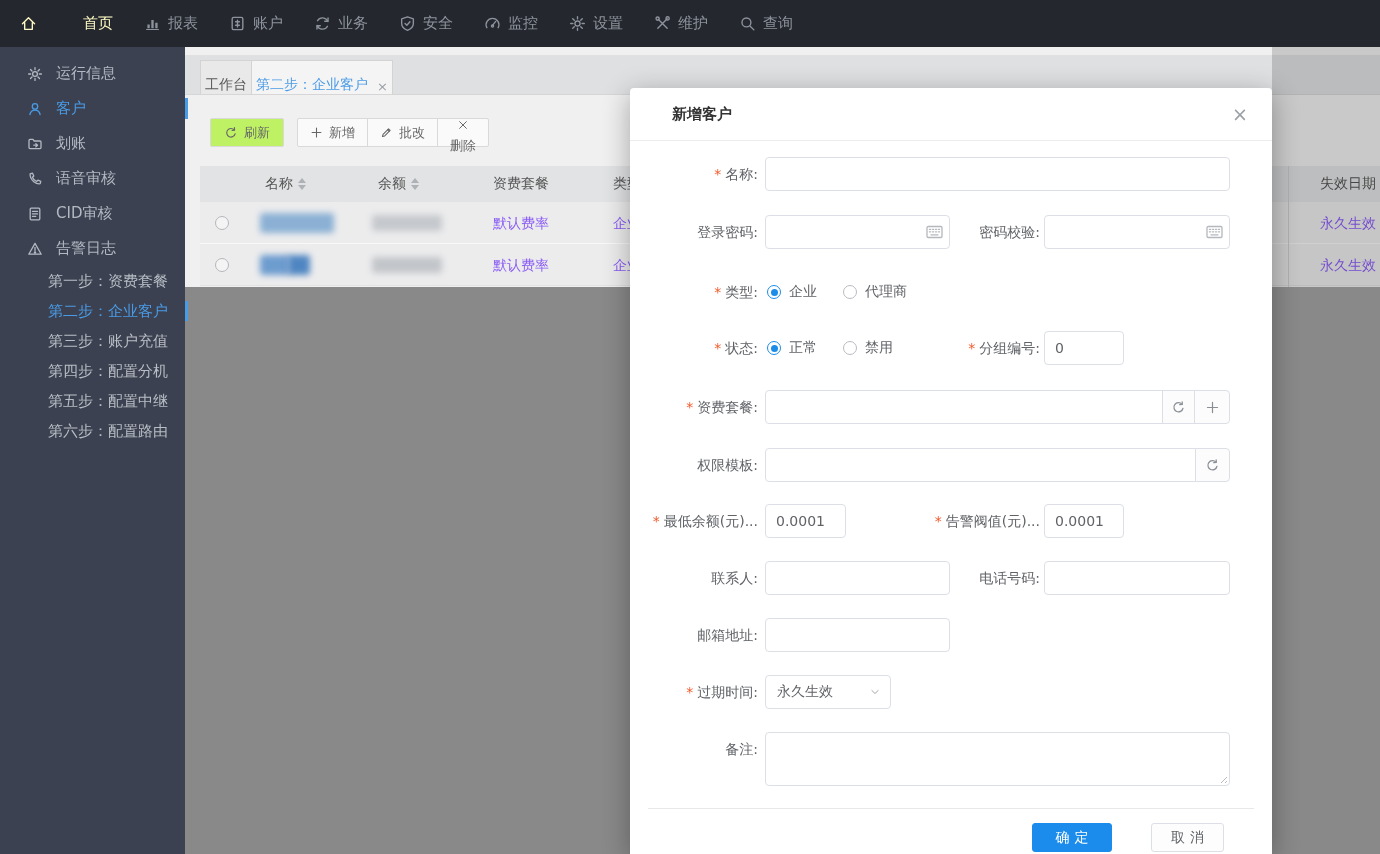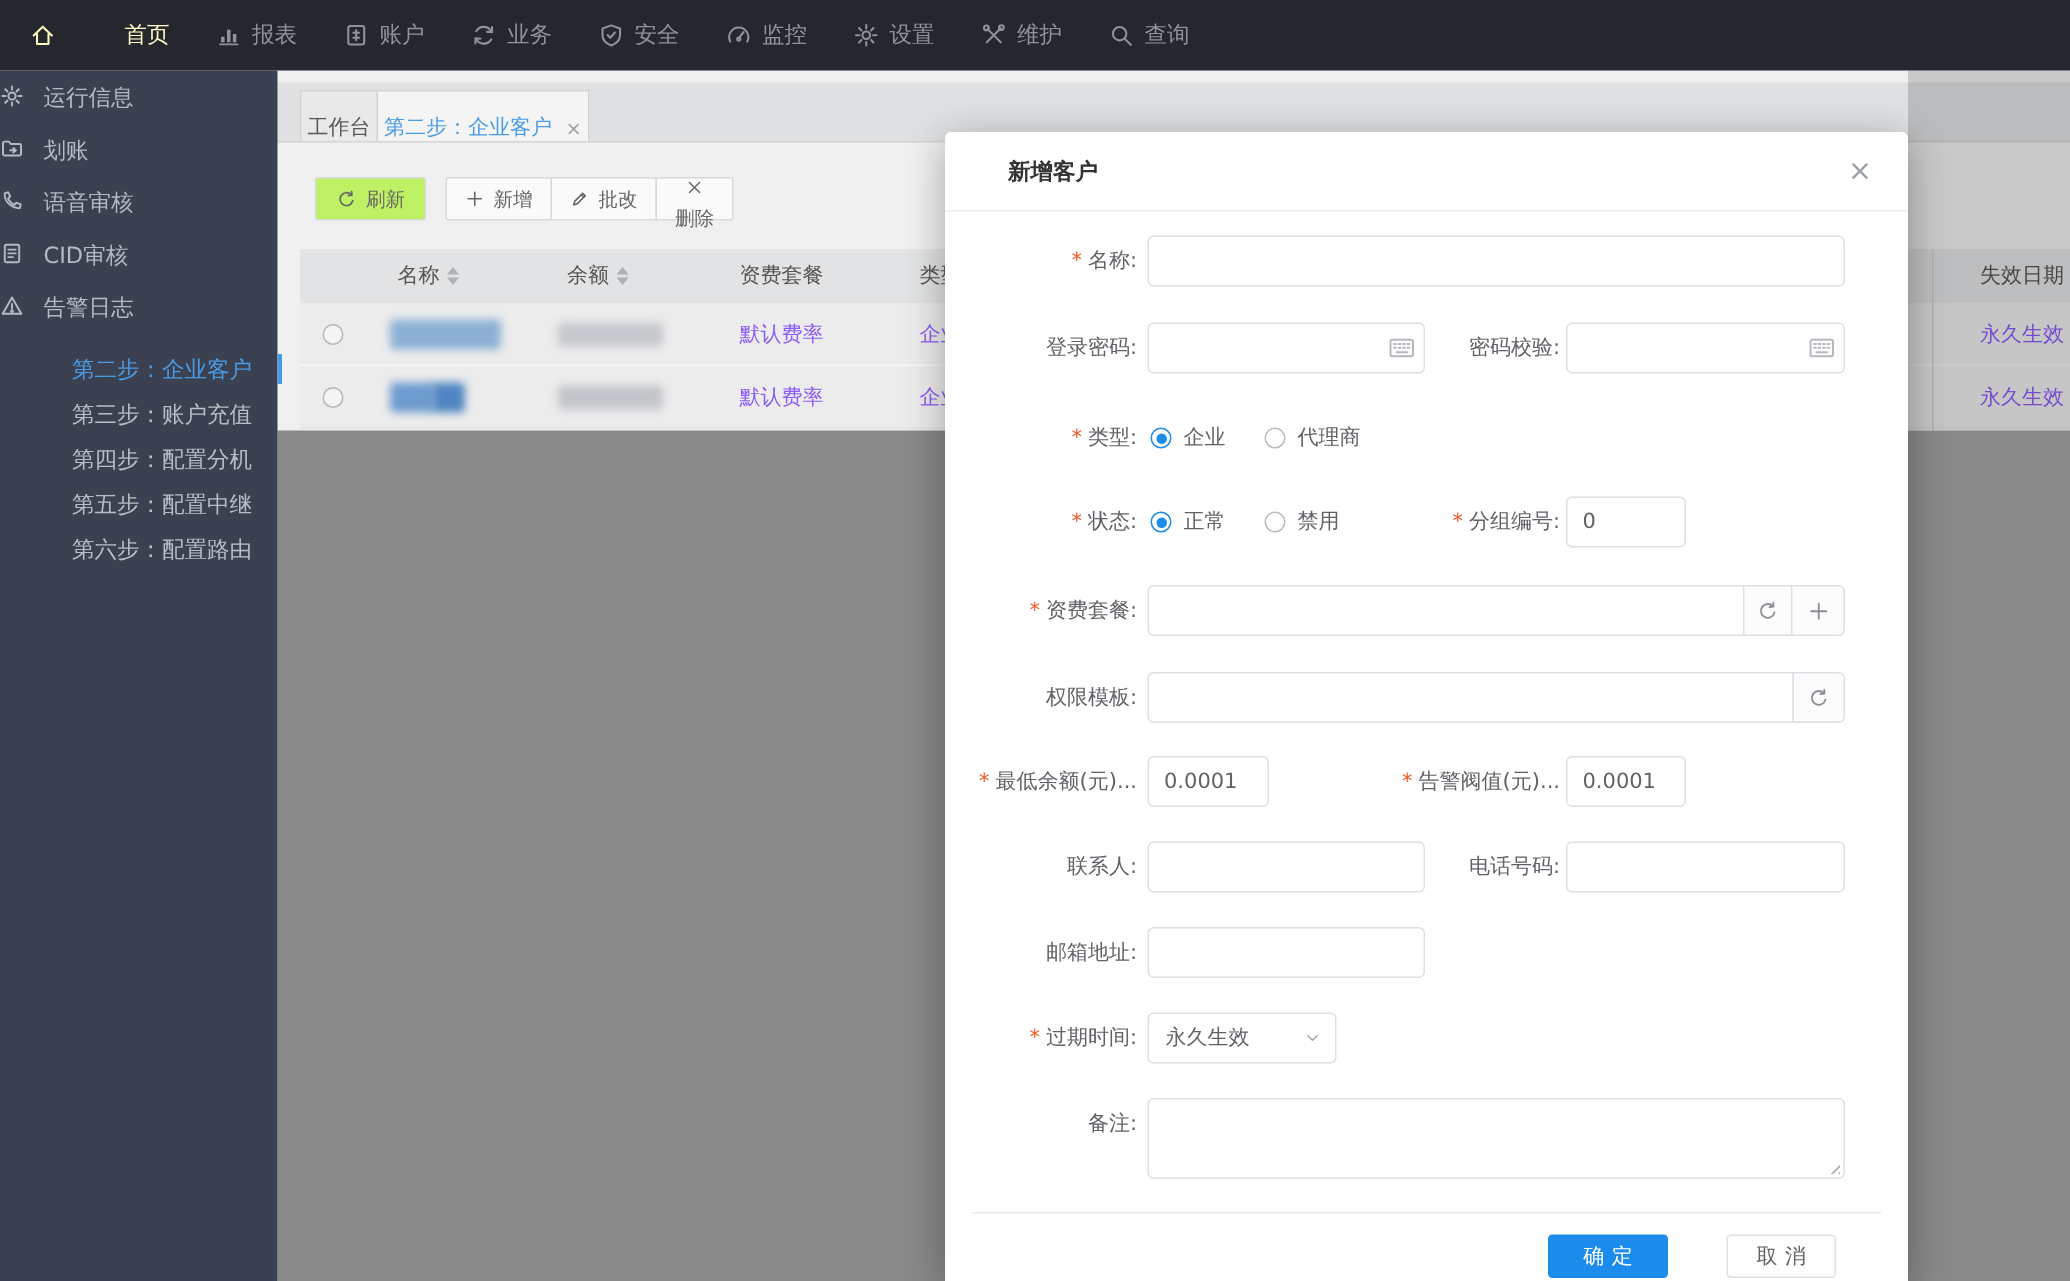--- a/index.html
+++ b/index.html
@@ -14,21 +14,21 @@
   .ic { stroke: currentColor; fill: none; stroke-width: 1.3; stroke-linecap: round; stroke-linejoin: round; }
   .icf { fill: currentColor; stroke: none; }
 
   
   .topnav { position:absolute; left:0; top:0; right:0; height:47px; background:#24272e; display:flex; align-items:center; padding-left:20px; gap:31px; z-index:8; }
   .nav-item { display:flex; align-items:center; gap:7px; color:#8d939c; font-size:15px; cursor:pointer; white-space:nowrap; }
   .nav-item.active { color:#fef9c3;gap:46px; }
 
   
   .sidebar { position:absolute; left:0; top:47px; width:185px; bottom:0; background:#3b4150; padding-top:9px; z-index:7; }
-  .side-item { position:relative; height:35px; display:flex; align-items:flex-start; gap:13px; color:#b3bac3; font-size:15px; cursor:pointer; }
+  .side-item { position:relative; height:35px; display:flex; align-items:center; gap:13px; padding-left:27px; color:#b3bac3; font-size:15px; cursor:pointer; }
   .side-item.active { color:#4a9be6; }
   .side-item.active::after { content:""; position:absolute; right:-3px; top:7px; bottom:7px; width:3px; background:#4a9be6; }
   .side-section { height:40px; display:flex; align-items:center; justify-content:space-between; padding:0 16px 0 27px; color:#939aa5; font-size:14px; cursor:pointer; }
   .side-step { position:relative; height:30px; display:flex; align-items:center; padding-left:48px; color:#b9bec6; font-size:15px; cursor:pointer; }
   .side-step.active { color:#4a9be6; }
   .side-step.active::after { content:""; position:absolute; right:-3px; top:5px; bottom:5px; width:3px; background:#4a9be6; }
 
   
   .content { position:absolute; left:185px; top:47px; right:0; bottom:0; background:#f0f0f0; z-index:1; }
   .tabbar { position:absolute; left:0; top:8px; right:0; height:40px; background:#dfe0e2; border-bottom:1px solid #d6d6d6; display:flex; align-items:flex-end; padding-left:15px; }
@@ -177,20 +177,29 @@
   <aside class="sidebar">
     <div class="side-item">
       <span>
           <svg class="ic" width="16" height="16" viewBox="0 0 16 16">
             <circle cx="8" cy="8" r="2.4"></circle>
             <path d="M8 1.6v2.1M8 12.3v2.1M1.6 8h2.1M12.3 8h2.1M3.5 3.5 5 5M11 11l1.5 1.5M12.5 3.5 11 5M5 11l-1.5 1.5"></path>
           </svg>
         </span>
       <span>运行信息</span>
     </div>
+    <div class="side-item active">
+      <span>
+          <svg class="ic" width="16" height="16" viewBox="0 0 16 16">
+            <circle cx="8" cy="5.4" r="2.7"></circle>
+            <path d="M2.9 13.5c.6-3 2.6-4.4 5.1-4.4s4.5 1.4 5.1 4.4"></path>
+          </svg>
+        </span>
+      <span>客户</span>
+    </div>
     <div class="side-item">
       <span>
           <svg class="ic" width="16" height="16" viewBox="0 0 16 16">
             <path d="M2 4.4c0-.5.4-1 1-1h3l1.2 1.6H13c.5 0 1 .4 1 1v5.6c0 .5-.5 1-1 1H3c-.6 0-1-.5-1-1Z"></path>
             <path d="M6.8 9.2h3.6M8.9 7.7l1.7 1.5-1.7 1.5"></path>
           </svg>
         </span>
       <span>划账</span>
     </div>
     <div class="side-item">
@@ -213,20 +222,23 @@
     <div class="side-item">
       <span>
           <svg class="ic" width="16" height="16" viewBox="0 0 16 16">
             <path d="M8 2.4 14.2 13.2H1.8Z"></path>
             <path d="M8 6.6v3"></path>
             <circle cx="8" cy="11.4" r=".6"></circle>
           </svg>
         </span>
       <span>告警日志</span>
     </div>
+    <div class="side-step">
+        <span>第一步：资费套餐</span>
+      </div>
     <div class="side-step active">
         <span>第二步：企业客户</span>
       </div>
     <div class="side-step">
         <span>第三步：账户充值</span>
       </div>
     <div class="side-step">
         <span>第四步：配置分机</span>
       </div>
     <div class="side-step">

